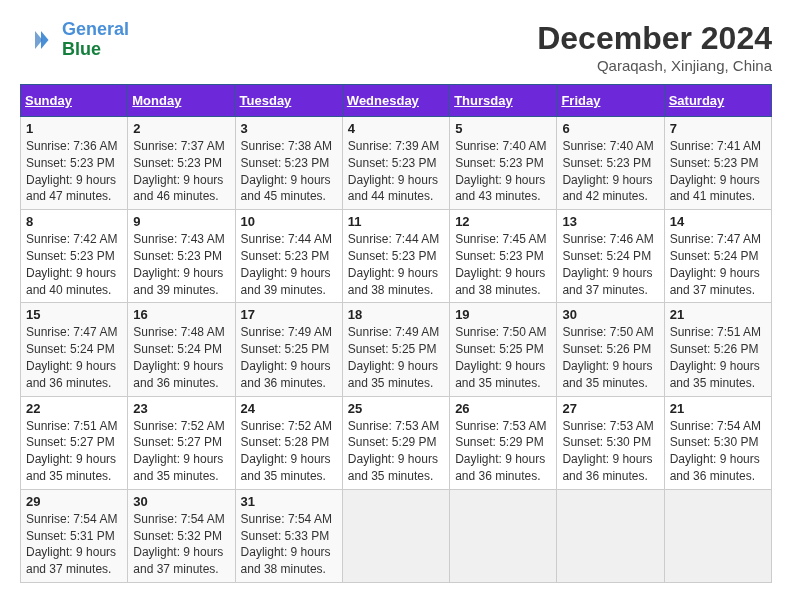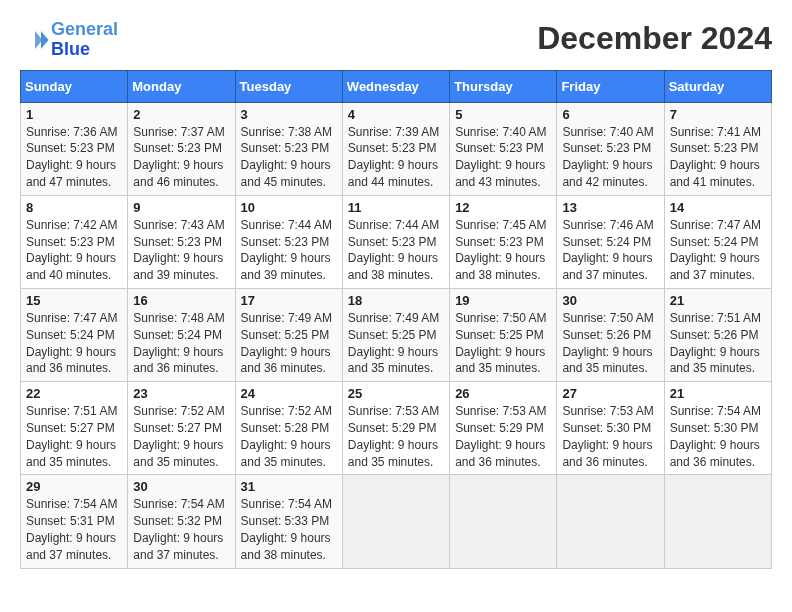--- a/index.html
+++ b/index.html
@@ -12,21 +12,21 @@
     }
     .header {
       display: flex;
       justify-content: space-between;
       align-items: flex-start;
       margin-bottom: 10px;
     }
     .logo {
       display: flex;
       align-items: center;
-      gap: 1px;
+      gap: 12px;
     }
     .logo-text {
       font-size: 18px;
       font-weight: bold;
       color: #333;
       line-height: 1.1;
     }
     .logo-text span {
       color: #4a90d9;
     }
@@ -45,27 +45,28 @@
     .subtitle {
       font-size: 15px;
       color: #555;
     }
     table {
       width: 100%;
       border-collapse: collapse;
       font-size: 11px;
     }
     thead tr th {
-      background-color: #3b82f6;
+      background-color: #6d28d9;
       color: white;
       padding: 8px 4px;
       text-align: left;
       font-size: 13px;
       font-weight: bold;
       border: 1px solid #2d5a8e;
+      text-decoration: underline;
     }
     tbody tr td {
       border: 1px solid #ccc;
       padding: 4px 5px;
       vertical-align: top;
       width: calc(100% / 7);
       height: 80px;
       background: #fff;
     }
     tbody tr:nth-child(odd) td {
@@ -91,25 +92,26 @@
 <body>
 
 <div class="header">
   <div class="logo">
     <svg class="logo-icon" viewBox="0 0 40 40">
       <polygon points="28,8 38,20 28,32" fill="#4a90d9"></polygon>
       <polygon points="20,8 30,20 20,32" fill="#3a7abf" opacity="0.7"></polygon>
     </svg>
     <div class="logo-text">
       <div><span>General</span></div>
-      <div><span style="color:#1d4ed8">Blue</span></div>
+      <div><span style="color:#15803d">Blue</span></div>
     </div>
   </div>
   <div class="title-block">
     <div class="month-title">December 2024</div>
+    <div class="subtitle">Qaraqash, Xinjiang, China</div>
   </div>
 </div>
 
 <table>
   <thead>
     <tr id="header-row">
         <th>Sunday</th>
         <th>Monday</th>
         <th>Tuesday</th>
         <th>Wednesday</th>

